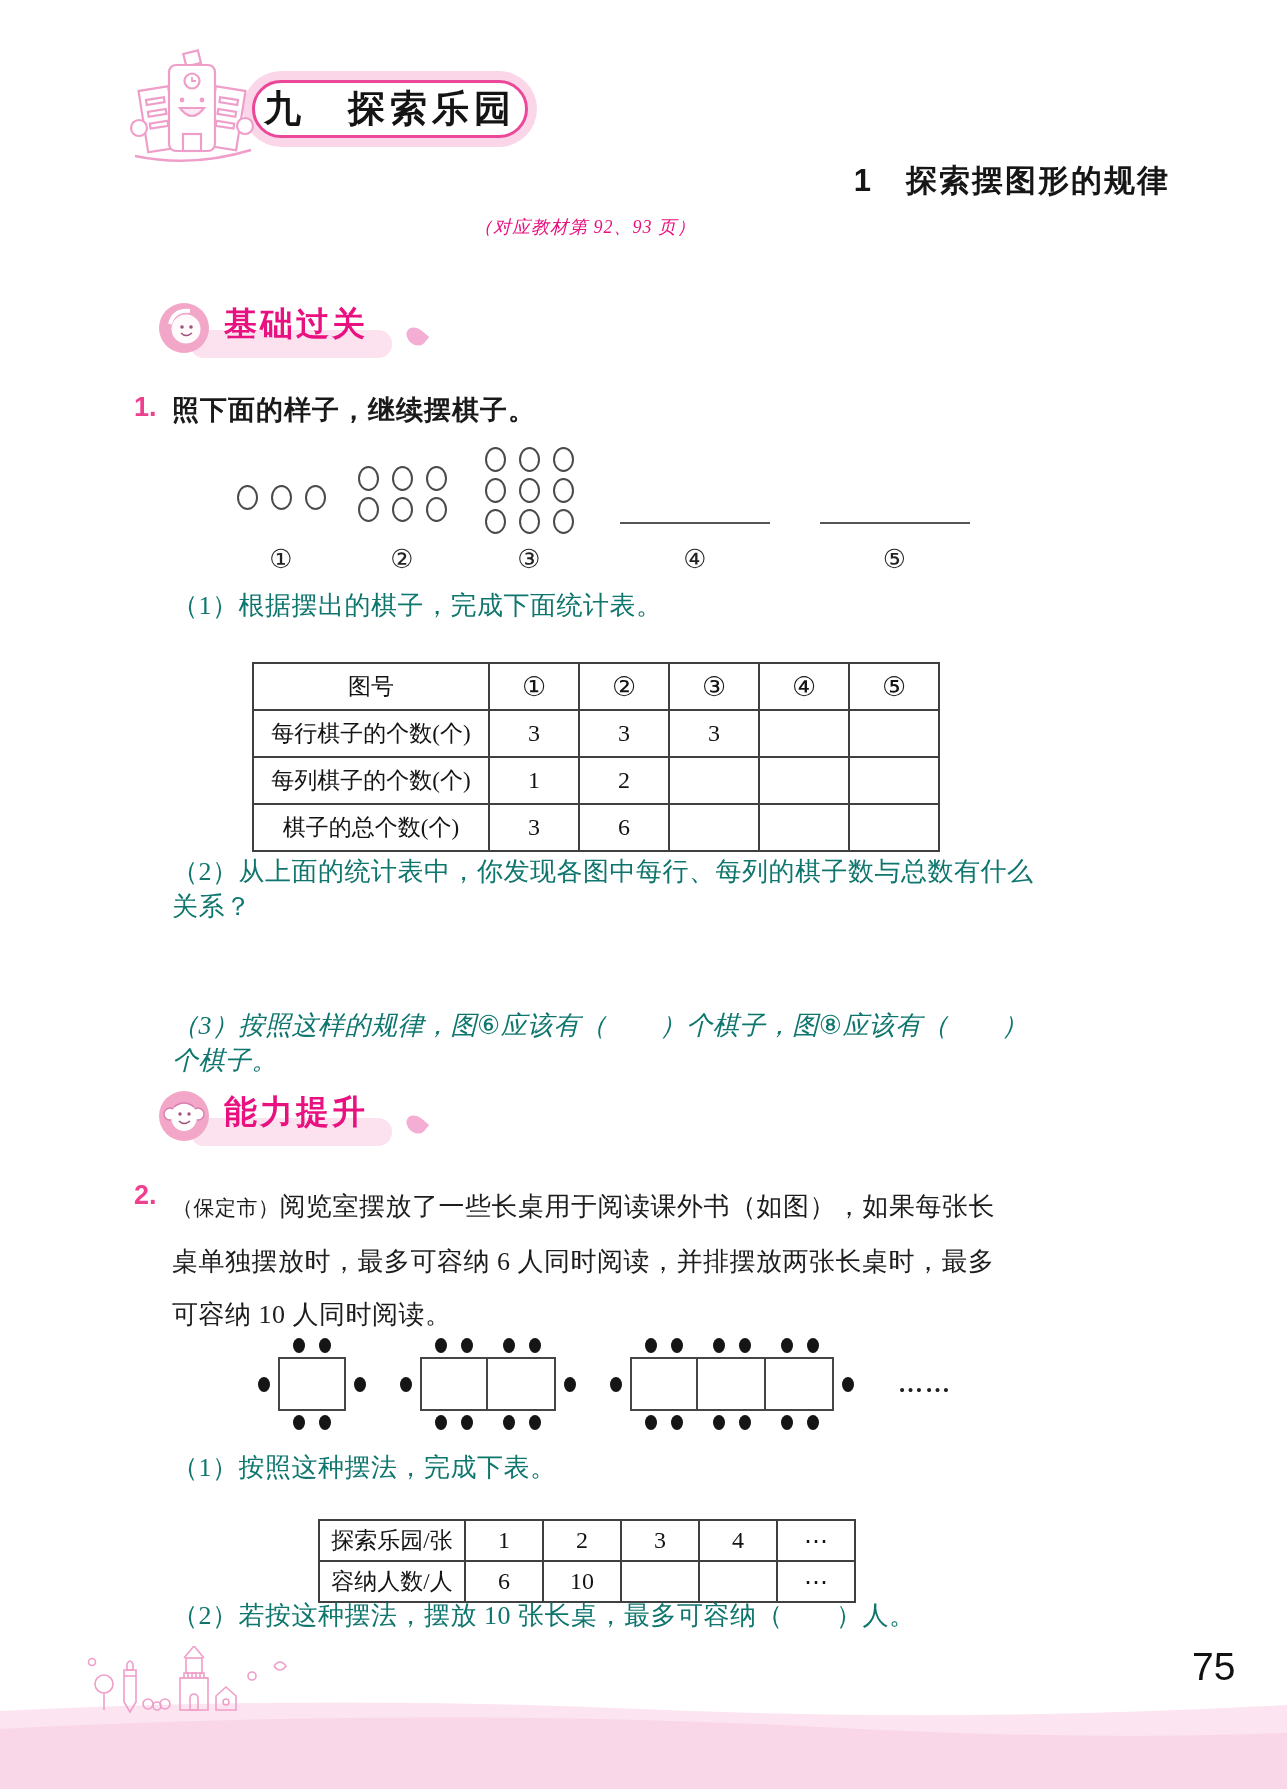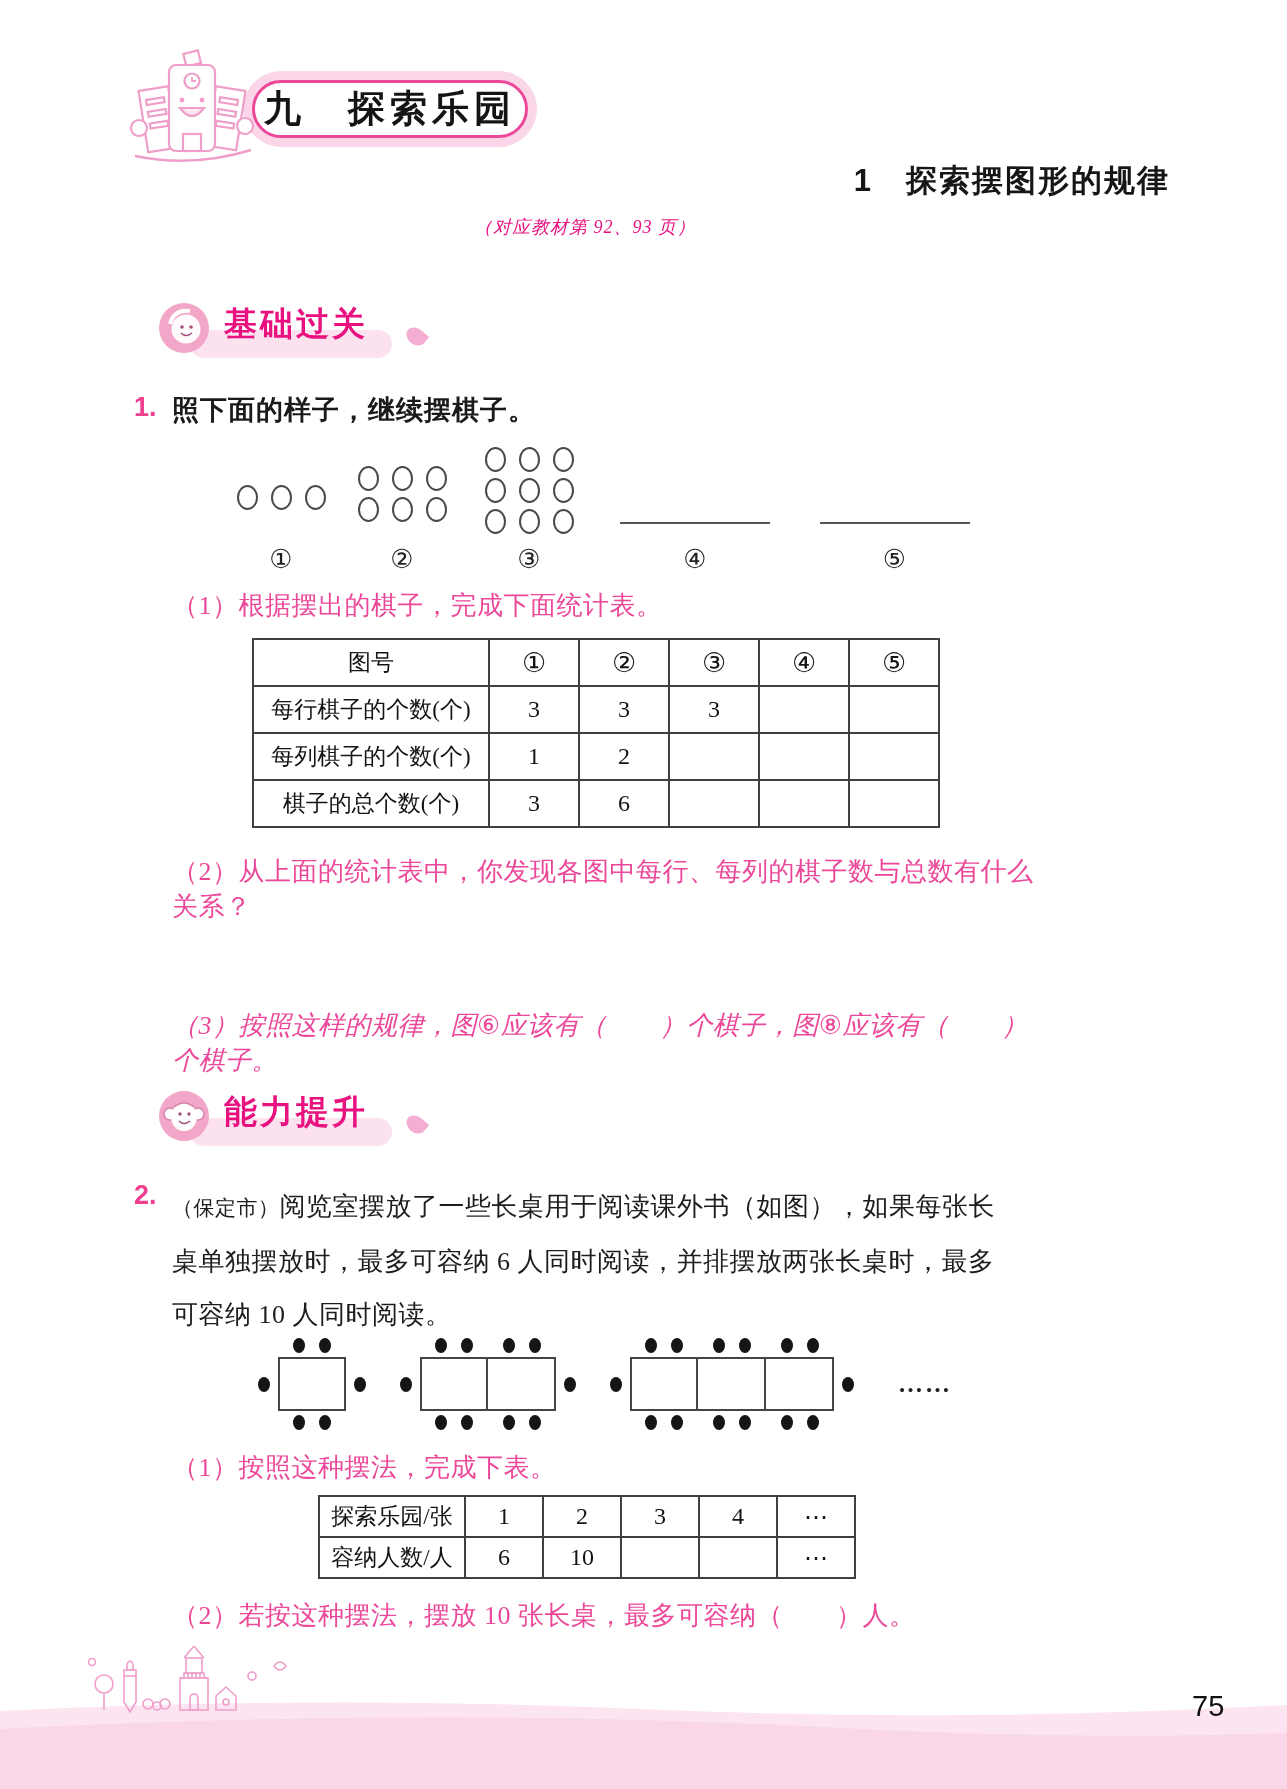--- a/index.html
+++ b/index.html
@@ -38,21 +38,21 @@
     letter-spacing:3px; color:#e8117f; }
   .badge-tail { position:absolute; left:276px; top:28px; width:16px; height:21px;
     background:#f4aed4; border-radius:0 60% 60% 60%; transform:rotate(130deg); }
 
   
   .q-num { position:absolute; left:0; top:0; font-weight:bold; font-size:27px; color:#ef3f8f; }
   .q-text { margin-left:38px; }
   .stem-sans { font-size:27px; font-weight:600; letter-spacing:1px; color:#1a1a1a; }
   .sub-item { position:absolute; left:172px; width:880px;
     font-family:"Liberation Serif","DejaVu Serif","DejaVu Sans",serif;
-    font-size:26px; letter-spacing:.5px; color:#ec4899; }
+    font-size:26px; letter-spacing:.5px; color:#0f766e; }
 
   #q1-block { position:absolute; left:134px; top:392px; width:900px; }
   #q2-block { position:absolute; left:134px; top:1180px; width:900px; }
   #q2-block .q-text { width:845px; line-height:53px;
     font-family:"Liberation Serif","DejaVu Serif","DejaVu Sans",serif;
     font-size:26px; letter-spacing:.5px; }
   .q-source { font-size:21px; }
 
   
   #q1-figures { position:absolute; left:228px; top:444px; display:flex; gap:12px; }
@@ -62,21 +62,21 @@
   .fig-slot:nth-child(5){ width:185px; }
   .fig-area { height:90px; width:100%; display:flex; align-items:flex-end; justify-content:center; }
   .fig-slot:nth-child(1) .fig-grid { margin-bottom:24px; }
   .fig-slot:nth-child(2) .fig-grid { margin-bottom:12px; }
   .fig-grid { display:grid; column-gap:13px; row-gap:6px; }
   .stone { width:21px; height:25px; border:2px solid #4a4a4a; border-radius:50%; background:#fff; }
   .fig-line { width:150px; height:0; border-bottom:2px solid #555; margin-bottom:10px; }
   .fig-label { margin-top:10px; font-family:"Liberation Serif","DejaVu Sans",serif; font-size:26px; color:#222; }
 
   
-  table { border-collapse:collapse; background:#fff; }
+  table { border-collapse:collapse; background:#fff;margin-top:24px; }
   td { border:2px solid #404040; text-align:center; vertical-align:middle;
        font-family:"Liberation Serif","DejaVu Serif","DejaVu Sans",serif; color:#141414; }
   #q1-table { position:absolute; left:252px; top:638px; }
   #q1-table td { height:47px; font-size:23px; }
   #q1-table td.lbl { width:236px; }
   #q1-table td.num { width:90px; font-size:24px; }
   #q1-table tr:first-child td.num { font-size:27px; }
   #q2-table { position:absolute; left:318px; top:1495px; }
   #q2-table td { height:41px; font-size:23px; }
   #q2-table td.lbl { width:146px; }
@@ -91,21 +91,21 @@
   .desk-mid { display:flex; align-items:center; gap:8px; margin:4px 0; }
   .desk-tables { display:flex; }
   .desk { width:68px; height:54px; background:#fff; border:2px solid #454545; }
   .desk + .desk { border-left:none; }
   .desk-ellipsis { font-family:"Liberation Serif",serif; font-weight:bold; font-size:25px;
     letter-spacing:2px; color:#222; margin-left:10px; }
 
   
   #footer-wave { position:absolute; left:0; bottom:0; width:1287px; height:96px; }
   #footer-art { position:absolute; left:84px; top:1646px; width:270px; height:72px; }
-  #page-number { position:absolute; left:1192px; top:1690px; font-size:29px; font-weight:500; color:#111; z-index:4; }
+  #page-number { position:absolute; left:1192px; top:1645px; font-size:39px; font-weight:500; color:#111; z-index:4; }
 </style>
 </head>
 <body>
 
 <div id="page">
 
   <div id="building">
     <svg viewBox="0 0 130 118" width="140" height="118" fill="none" stroke="#ef9ec9" stroke-width="2.2">
       <path d="M8 108 Q 65 120 124 102" stroke-width="2.5"></path>
       <g transform="rotate(-9 33 70)">

